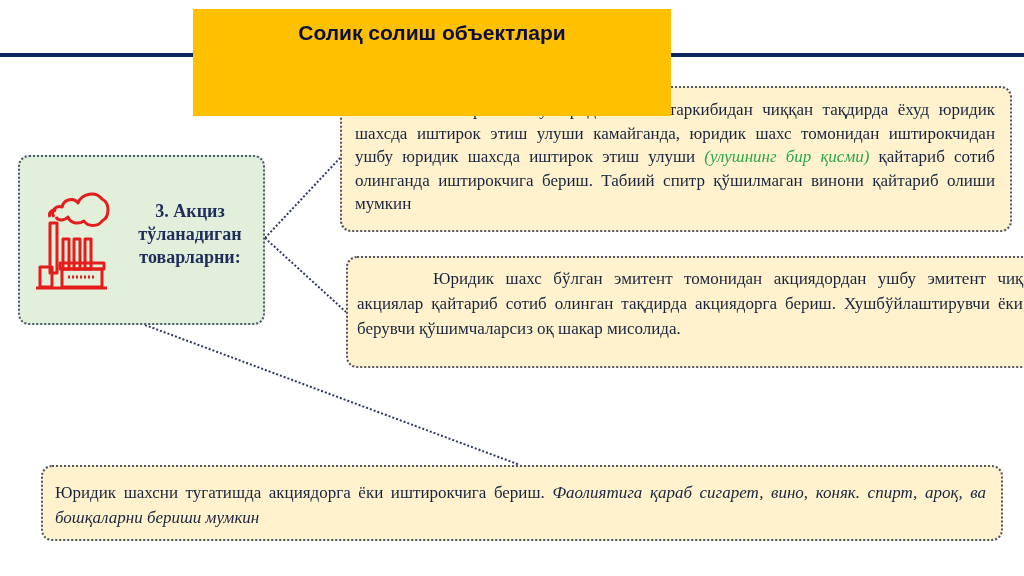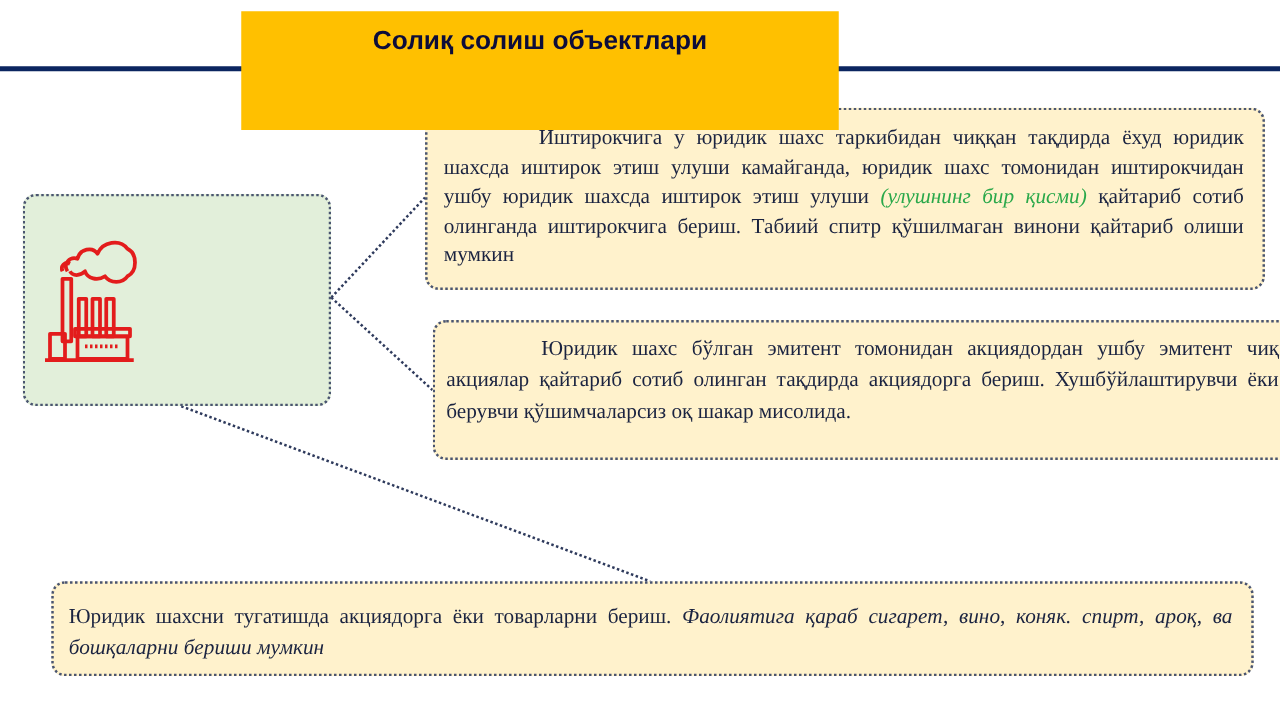--- a/index.html
+++ b/index.html
@@ -17,21 +17,21 @@
       top: 53px;
       width: 1024px;
       height: 4px;
       background: #0b2560;
     }
     .title-box {
       position: absolute;
       left: 193px;
       top: 9px;
       width: 478px;
-      height: 95px;
+      height: 107px;
       background: #ffc000;
       z-index: 5;
     }
     .title-text {
       position: absolute;
       left: 0;
       top: 12px;
       width: 100%;
       text-align: center;
       font-family: "Liberation Sans", sans-serif;
@@ -109,25 +109,26 @@
       <rect x="29" y="52" width="6" height="30"></rect>
       <rect x="40" y="52" width="6" height="30"></rect>
       <rect x="51" y="52" width="6" height="30"></rect>
       <rect x="26" y="76" width="44" height="6"></rect>
       <rect x="28" y="82" width="40" height="18"></rect>
       <rect x="6" y="80" width="12" height="20"></rect>
       <line x1="2" y1="101" x2="73" y2="101"></line>
       <line x1="34" y1="90" x2="62" y2="90" stroke-dasharray="2,2"></line>
     </g>
   </svg>
+  <div class="left-label">3. Акциз тўланадиган товарларни:</div>
 </div>
 
 <div class="box yellow box1">
   <span class="indent"></span><span>Иштирокчига у юридик шахс таркибидан чиққан тақдирда ёхуд юридик шахсда иштирок этиш улуши камайганда, юридик шахс томонидан иштирокчидан ушбу юридик шахсда иштирок этиш улуши </span><span class="green-italic">(улушнинг бир қисми)</span><span> қайтариб сотиб олинганда иштирокчига бериш. Табиий спитр қўшилмаган винони қайтариб олиши мумкин</span>
 </div>
 
 <div class="box yellow box2">
   <span class="indent"></span><span>Юридик шахс бўлган эмитент томонидан акциядордан ушбу эмитент чиқарган акциялар қайтариб сотиб олинган тақдирда акциядорга бериш. Хушбўйлаштирувчи ёки ранг берувчи қўшимчаларсиз оқ  шакар мисолида.</span>
 </div>
 
 <div class="box yellow box3">
-  <span>Юридик шахсни тугатишда акциядорга ёки товарларни бериш. </span><span class="italic">Фаолиятига қараб сигарет, вино, коняк. спирт, арoқ, ва бошқаларни бериши мумкин</span>
+  <span>Юридик шахсни тугатишда акциядорга ёки иштирокчига бериш. </span><span class="italic">Фаолиятига қараб сигарет, вино, коняк. спирт, арoқ, ва бошқаларни бериши мумкин</span>
 </div>
 
 </body></html>

